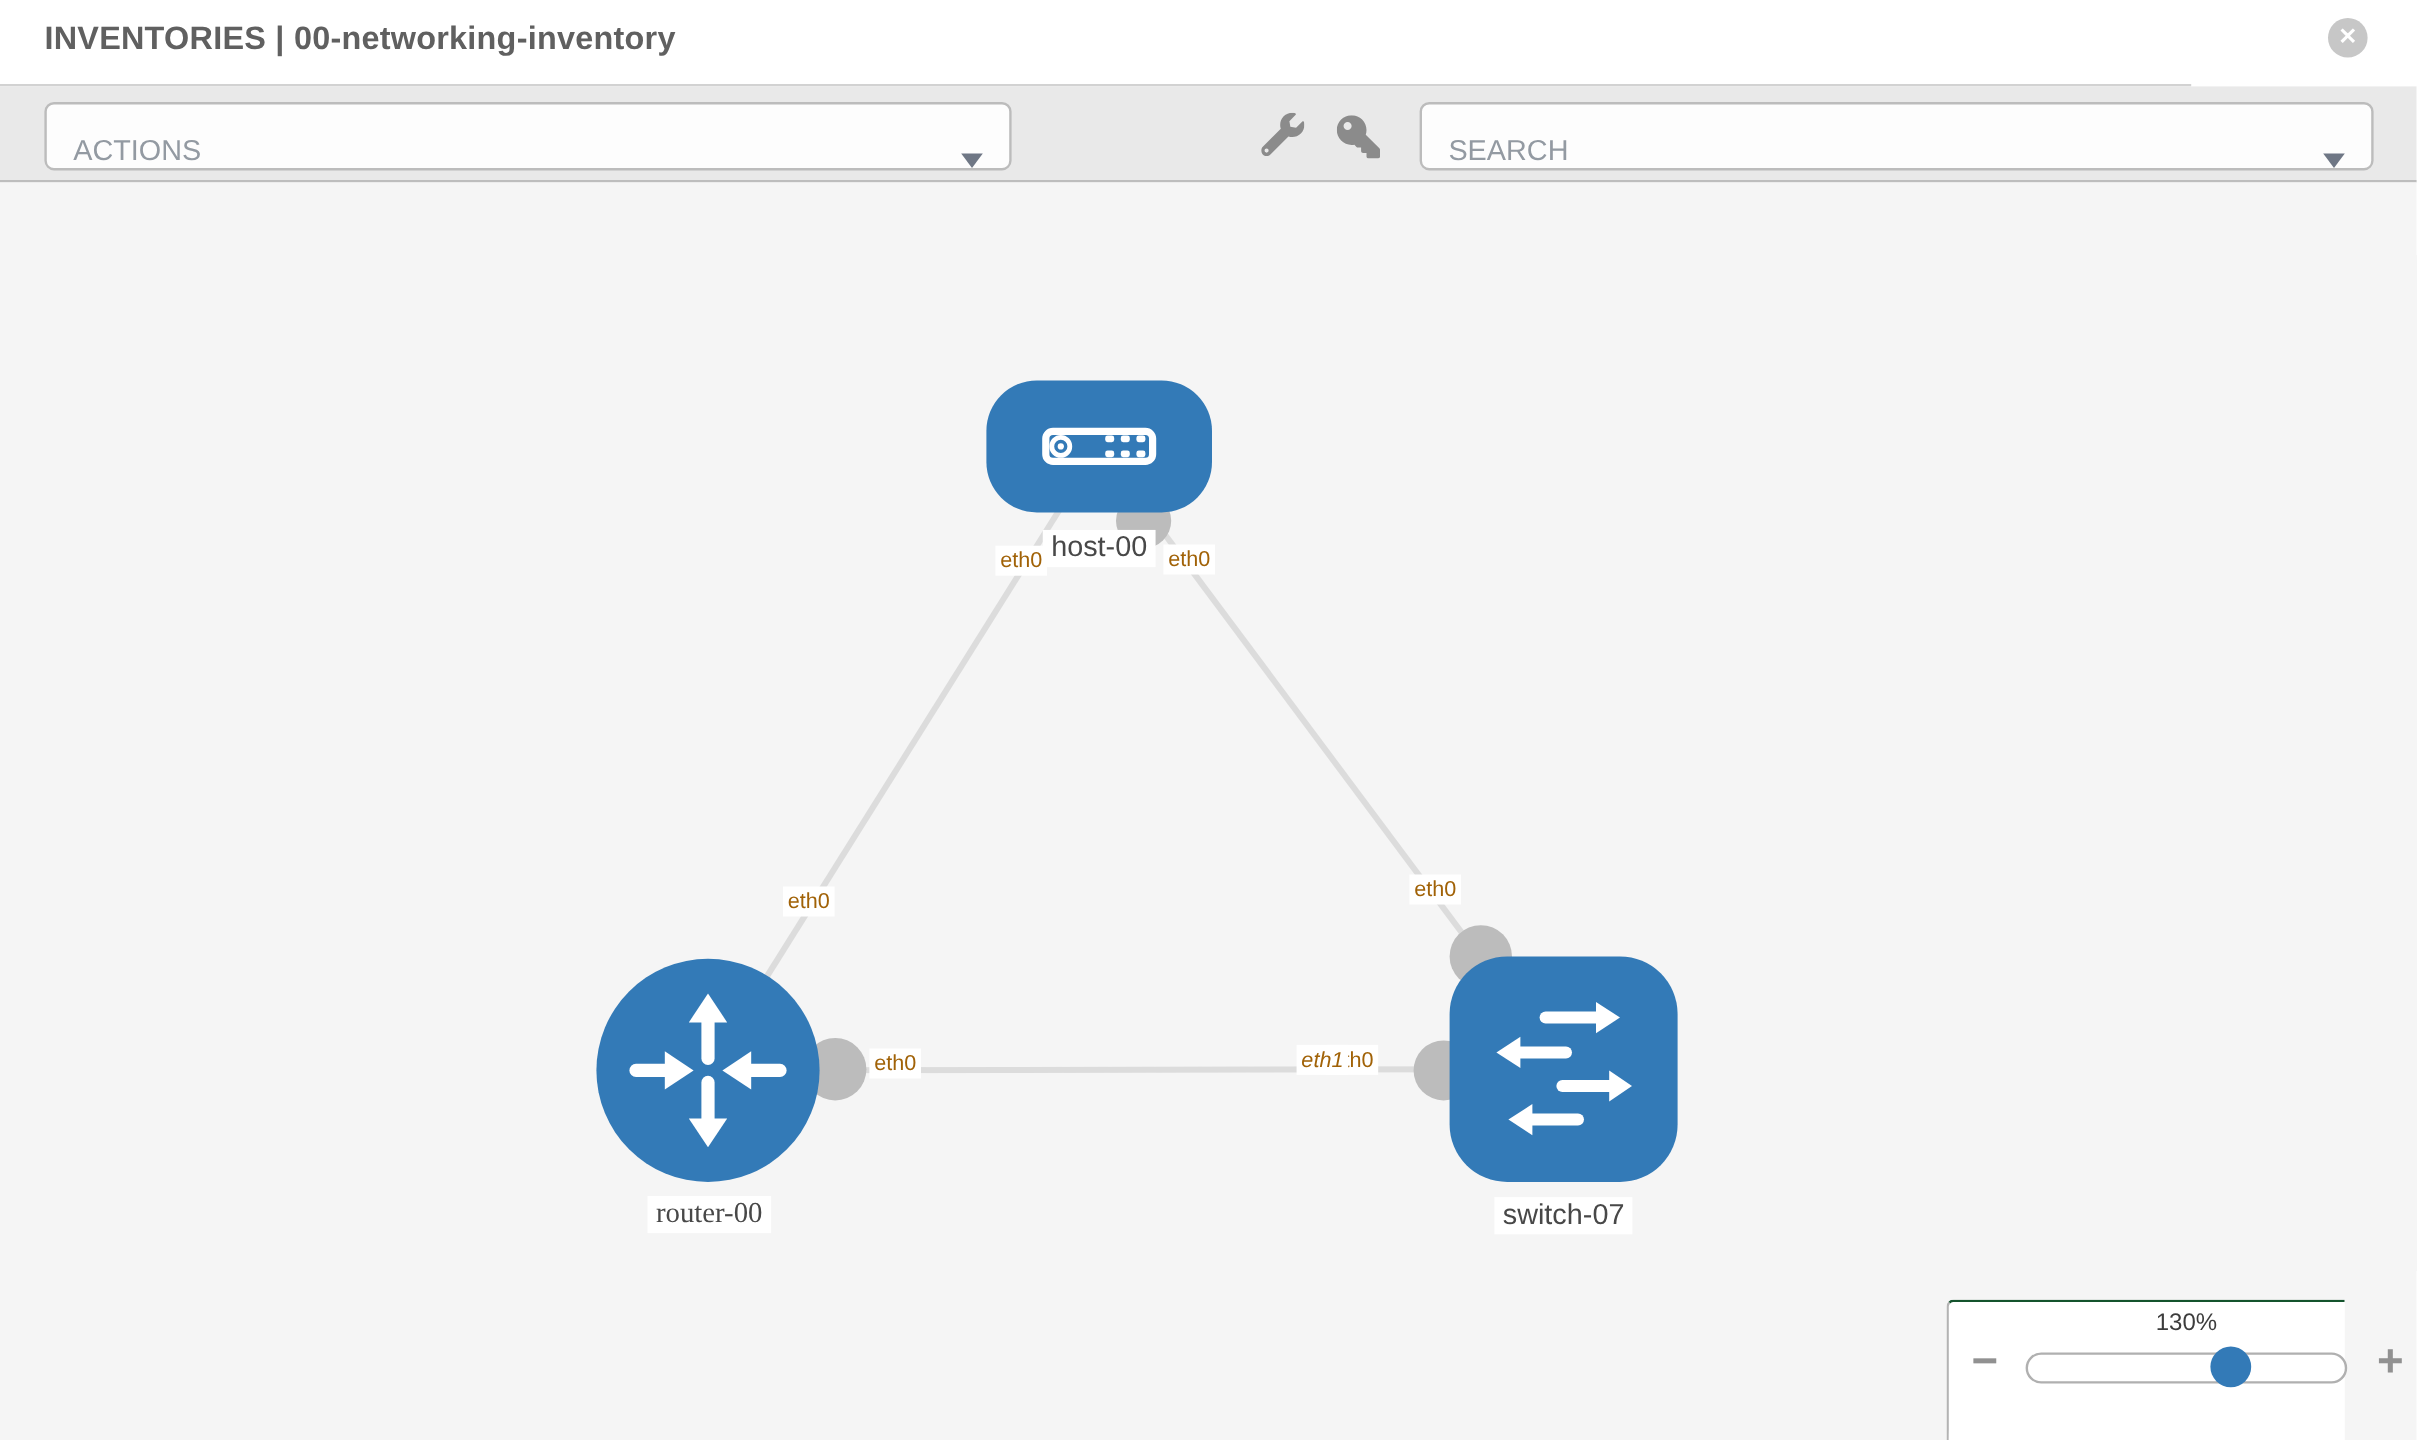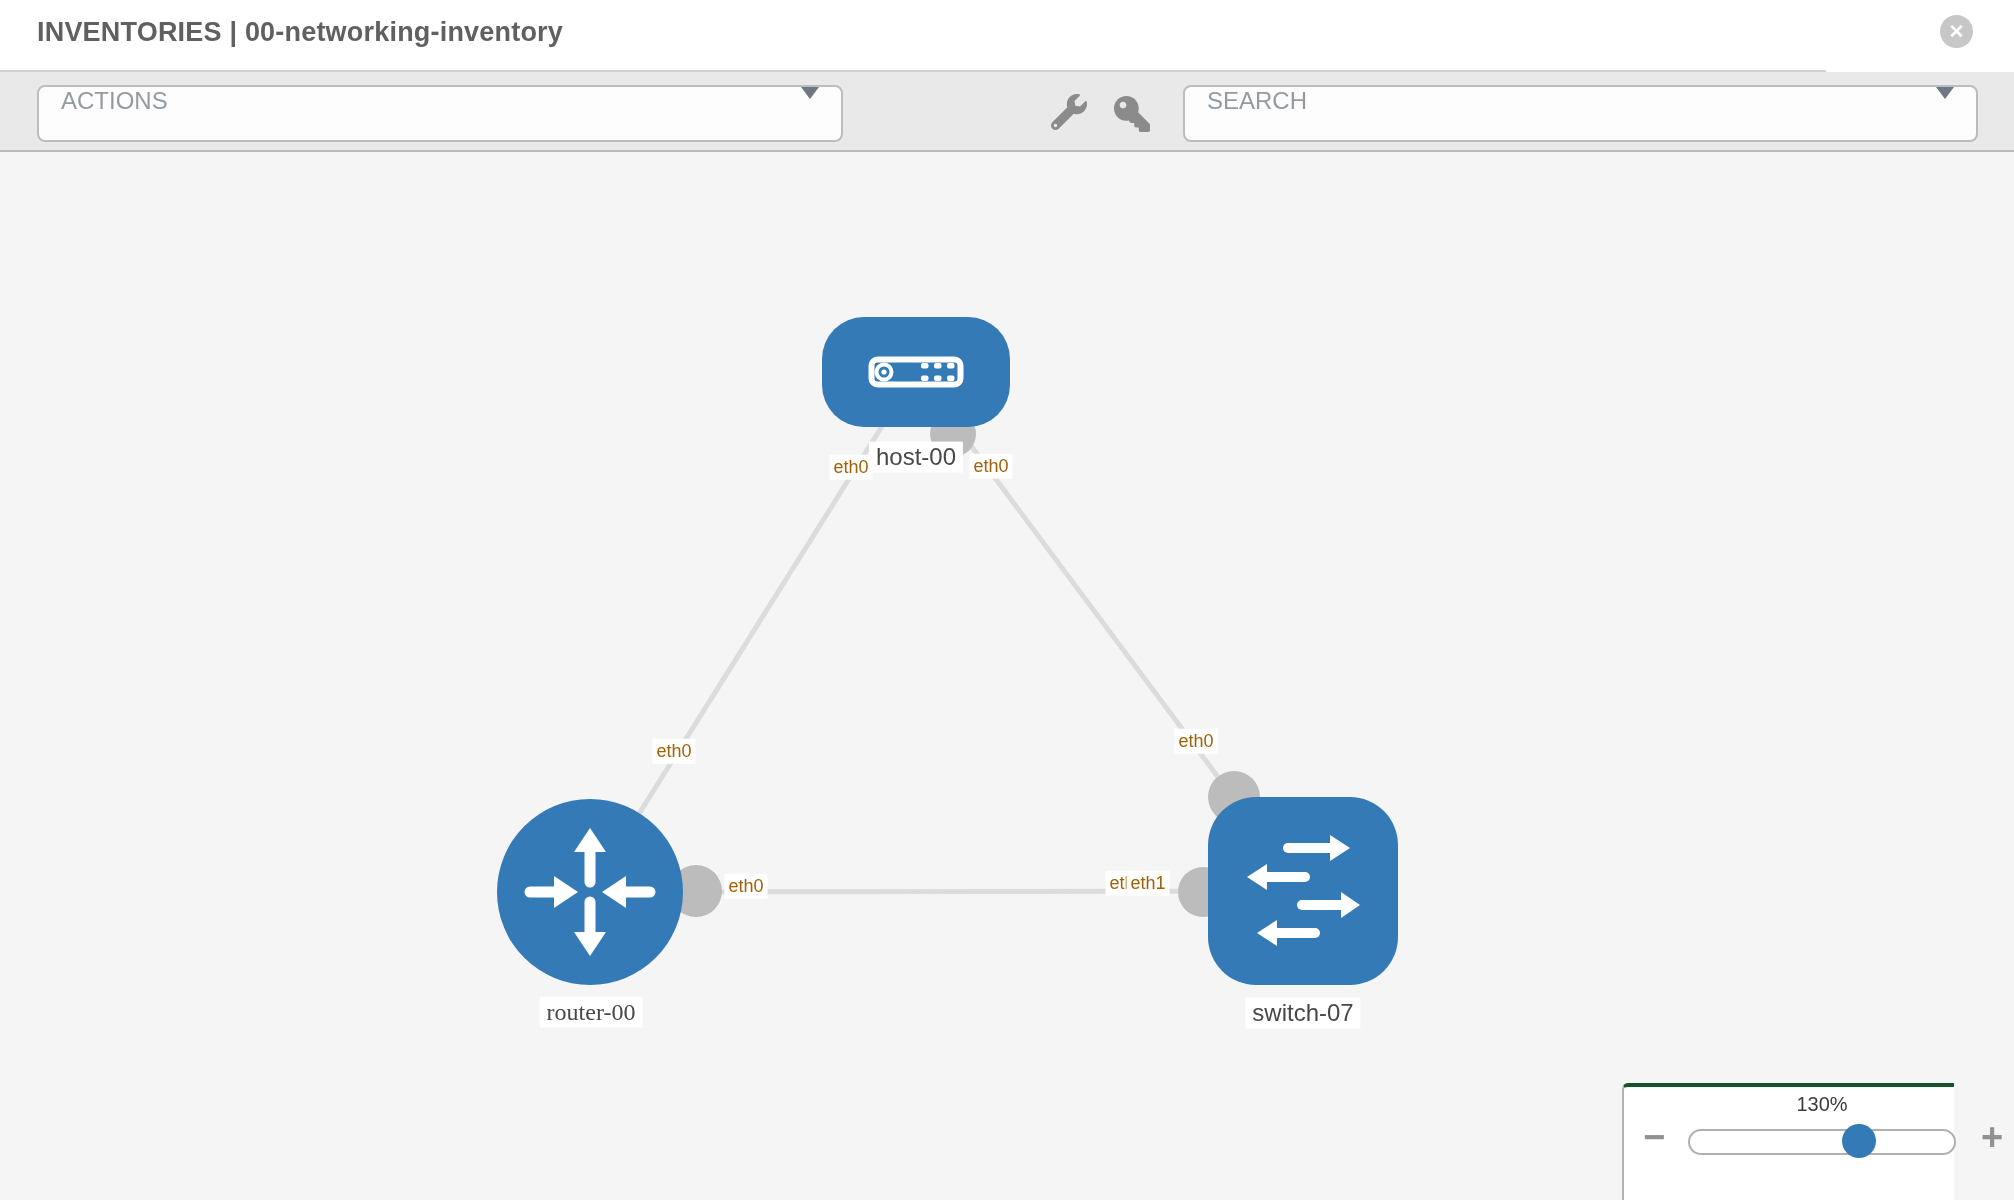--- a/index.html
+++ b/index.html
@@ -6,38 +6,38 @@
   #app { position:relative; width:2014px; height:1200px; overflow:hidden; background:#fff; }
 
   
   .hdr { position:absolute; top:0; left:0; width:1826px; height:72px; background:#fff; border-bottom:2px solid #d2d2d2; box-sizing:border-box; }
   .hdr h1 { position:absolute; left:37px; top:17px; margin:0; font-size:27px; font-weight:bold; color:#606060; letter-spacing:.2px; }
   .close-btn { position:absolute; left:1940px; top:15px; width:33px; height:33px; border-radius:50%; background:#c7c7c7; border:none; padding:0; cursor:pointer; display:flex; align-items:center; justify-content:center; }
   .close-btn span { color:#fff; font-size:19px; font-weight:bold; line-height:1; }
 
   
   .toolbar { position:absolute; top:72px; left:0; width:2014px; height:80px; background:#e9e9e9; border-bottom:2px solid #bdbdbd; box-sizing:border-box; }
-  .select { position:absolute; top:13px; height:57px; background:#fdfdfd; border:2px solid #bcbcbc; border-radius:8px; box-sizing:border-box; display:flex; align-items:flex-start; justify-content:space-between; padding:0 22px; color:#939aa2; font-size:24px; cursor:pointer; }
+  .select { position:absolute; top:13px; height:57px; background:#fdfdfd; border:2px solid #bcbcbc; border-radius:8px; box-sizing:border-box; display:flex; align-items:flex-end; justify-content:space-between; padding:0 22px; color:#939aa2; font-size:24px; cursor:pointer; }
   .select-actions { left:37px; width:806px; }
   .select-search { left:1183px; width:795px; }
   .caret { width:0; height:0; border-left:9px solid transparent; border-right:9px solid transparent; border-top:12px solid #6f7785; }
   .tool-btn { position:absolute; background:none; border:none; padding:0; cursor:pointer; width:40px; height:40px; }
   .tool-btn svg { width:36px; height:36px; fill:#8b8b8b; }
   #btn-wrench { left:1049px; top:21px; }
   #btn-key   { left:1112px; top:23px; }
   #btn-key svg { transform:scaleX(-1); }
 
   
   .canvas { position:absolute; top:152px; left:0; width:2014px; height:1048px; background:#f5f5f5; }
   #topo { position:absolute; left:0; top:0; }
   .if-label   { position:absolute; transform:translate(-50%,-50%); background:#fff; color:#a16207; font-size:18px; line-height:1.25; padding:1px 4px; white-space:nowrap; }
   .node-label { position:absolute; transform:translate(-50%,-50%); background:#fff; color:#484848; font-size:24px; line-height:1.2; padding:1px 7px; white-space:nowrap; }
 
   
-  .zoom-panel { position:absolute; left:1622px; top:931px; width:332px; height:117px; background:#fff; border-left:2px solid #b3b3b3; border-top:4px solid #14532d; border-top-left-radius:6px; box-sizing:border-box; }
+  .zoom-panel { position:absolute; left:1622px; top:931px; width:332px; height:117px; background:#fff; border-left:2px solid #b3b3b3; border-top:2px solid #14532d; border-top-left-radius:6px; box-sizing:border-box; }
   .zoom-percent { position:absolute; left:64px; top:6px; width:268px; text-align:center; font-size:20px; color:#3c3c3c; }
   .zoom-minus, .zoom-plus { position:absolute; top:30px; width:40px; text-align:center; font-size:38px; font-weight:bold; color:#919191; line-height:40px; cursor:pointer; user-select:none; }
   .zoom-minus { left:10px; }
   .zoom-plus  { left:348px; }
   .zoom-track { position:absolute; left:64px; top:42px; width:268px; height:26px; background:#fff; border:2px solid #b0b0b0; border-radius:14px; box-sizing:border-box; cursor:pointer; }
   .zoom-handle { position:absolute; top:-7px; width:34px; height:34px; border-radius:50%; background:#337ab7; cursor:grab; }
 </style>
 </head>
 <body>
 
@@ -122,21 +122,21 @@
             <polygon points="1277,920 1277,946 1257,933" fill="#ffffff"></polygon>
           </g>
         </g>
       </svg>
     <div id="labels">
         <div class="if-label" style="left: 851px; top: 315px;">eth0</div>
         <div class="if-label" style="left: 991px; top: 314px;">eth0</div>
         <div class="if-label" style="left: 674px; top: 599px;">eth0</div>
         <div class="if-label" style="left: 746px; top: 734px;">eth0</div>
         <div class="if-label" style="left: 1127px; top: 731px;">eth0</div>
-        <div class="if-label" style="left: 1148px; top: 731px;">eth1</div>
+        <div class="if-label" style="left: 1102px; top: 731px; font-style: italic;">eth1</div>
         <div class="if-label" style="left: 1196px; top: 589px;">eth0</div>
         <div class="node-label" style="left: 916px; top: 305px;">host-00</div>
         <div class="node-label" style="left: 591px; top: 860px; font-family: Liberation Serif, serif;">router-00</div>
         <div class="node-label" style="left: 1303px; top: 861px;">switch-07</div>
       </div>
 
     <div class="zoom-panel">
       <div class="zoom-percent">130%</div>
       <div class="zoom-minus">−</div>
       <div class="zoom-track">

